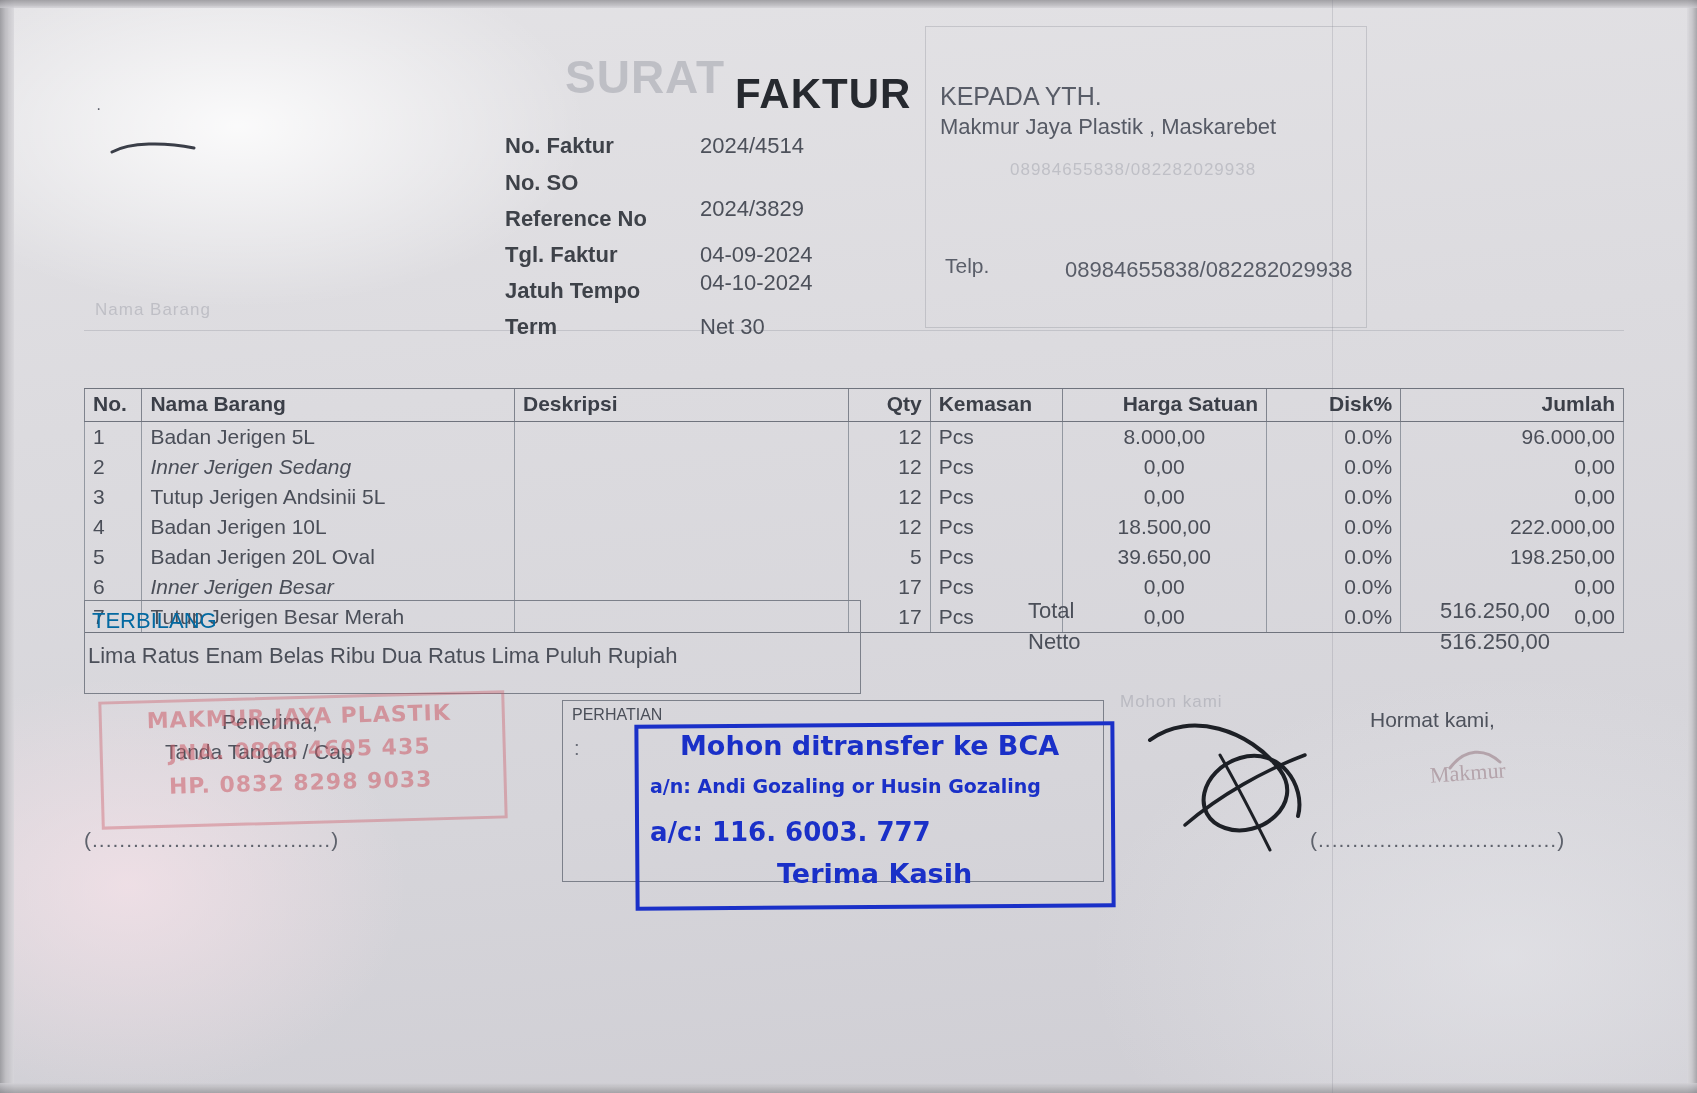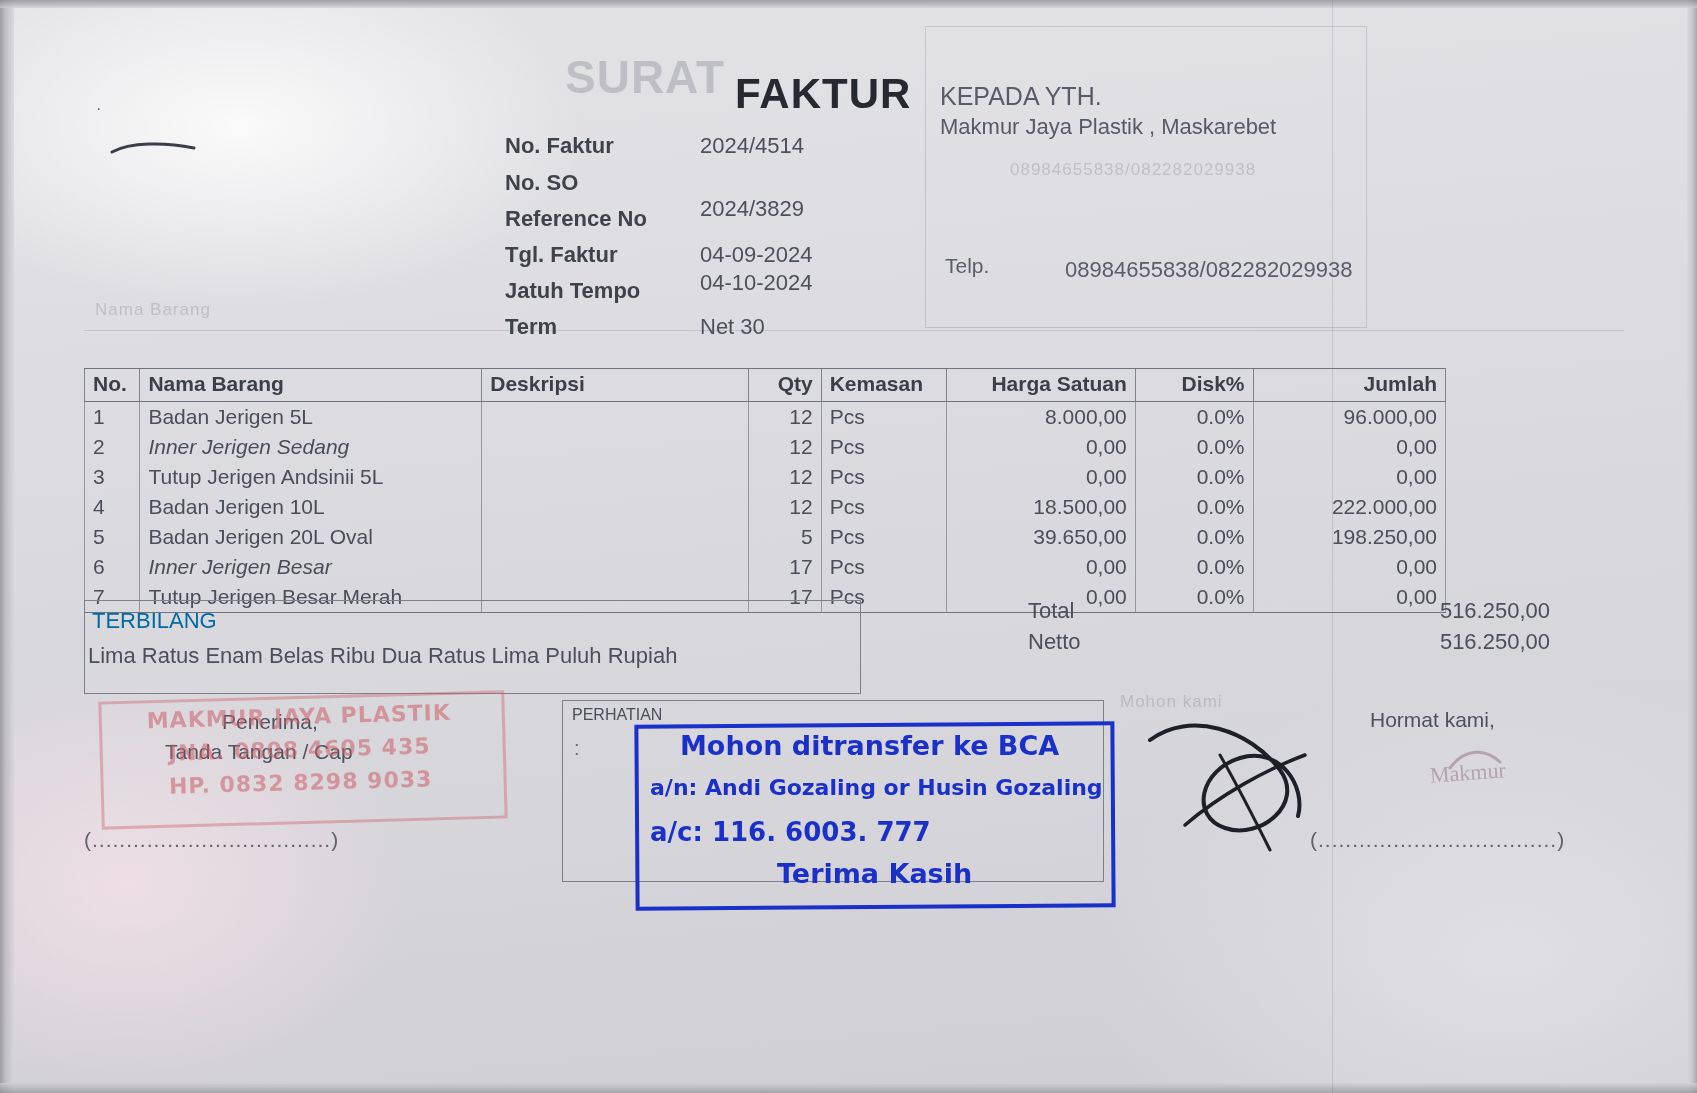--- a/index.html
+++ b/index.html
@@ -88,22 +88,22 @@
 
   .meta-label { font-size: 22px; font-weight: bold; color: #3e4249; }
   .meta-value { font-size: 22px; color: #4c505a; }
 
   .telp-label { left: 945px; top: 254px; font-size: 21px; color: #5a5e69; }
   .telp-value-real { left: 1065px; top: 257px; font-size: 22px; color: #595d68; }
 
   
   table.items {
     position: absolute;
-    left: 84px; top: 368px;
-    width: 1362px;
+    left: 84px; top: 388px;
+    width: 1540px;
     border-collapse: collapse;
     font-size: 21px;
     color: #4a4e58;
   }
   table.items th {
     font-weight: bold;
     color: #3b3f48;
     font-size: 21px;
     text-align: left;
     padding: 3px 8px 5px 8px;
@@ -119,21 +119,21 @@
     white-space: nowrap;
     font-size: 21px;
   }
   table.items td:last-child { border-right: 1px solid #9398a1; }
   table.items tr.last td { border-bottom: 1px solid #6f737d; }
   .c-num   { width: 42px; }
   .c-name  { width: 380px; }
   .c-desc  { width: 370px; }
   .c-qty   { width: 72px; text-align: right; }
   .c-kem   { width: 120px; }
-  .c-harga { width: 200px; text-align: right; }
+  .c-harga { width: 200px; text-align: center; }
   .c-disk  { width: 130px; text-align: right; }
   .c-jum   { width: 230px; text-align: right; }
   .th-right { text-align: right !important; }
   .italic { font-style: italic; }
 
   
   .terbilang-box {
     position: absolute;
     left: 84px; top: 600px;
     width: 775px; height: 92px;
@@ -172,21 +172,21 @@
     transform: rotate(-0.4deg);
   }
   .stamp-text {
     position: absolute;
     color: #1a30c8;
     font-weight: bold;
     white-space: nowrap;
     font-family: "DejaVu Sans", sans-serif;
   }
   .stamp-l1 { left: 680px; top: 730px; font-size: 27px; }
-  .stamp-l2 { left: 650px; top: 775px; font-size: 22px; }
+  .stamp-l2 { left: 650px; top: 775px; font-size: 19px; }
   .stamp-l3 { left: 650px; top: 817px; font-size: 26px; }
   .stamp-l4 { left: 777px; top: 858px; font-size: 27px; }
 
   
   .red-stamp {
     position: absolute;
     left: 100px; top: 700px;
     width: 400px; height: 118px;
     transform: rotate(-1.6deg);
     color: rgba(204,92,104,0.55);

